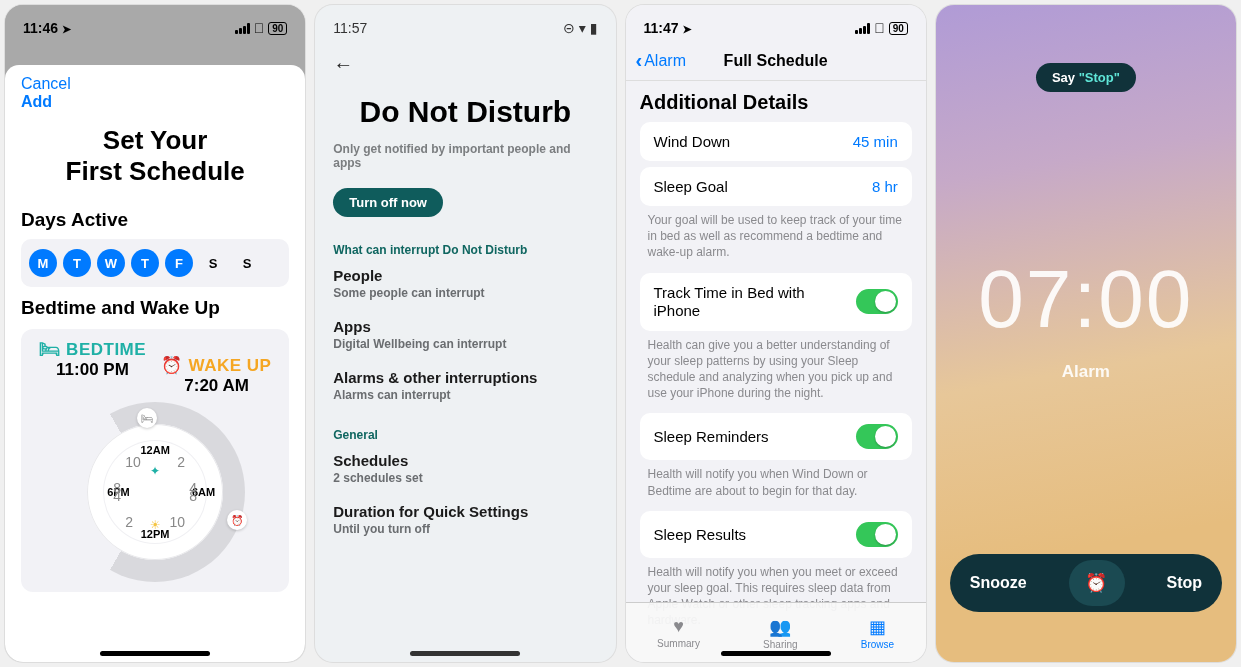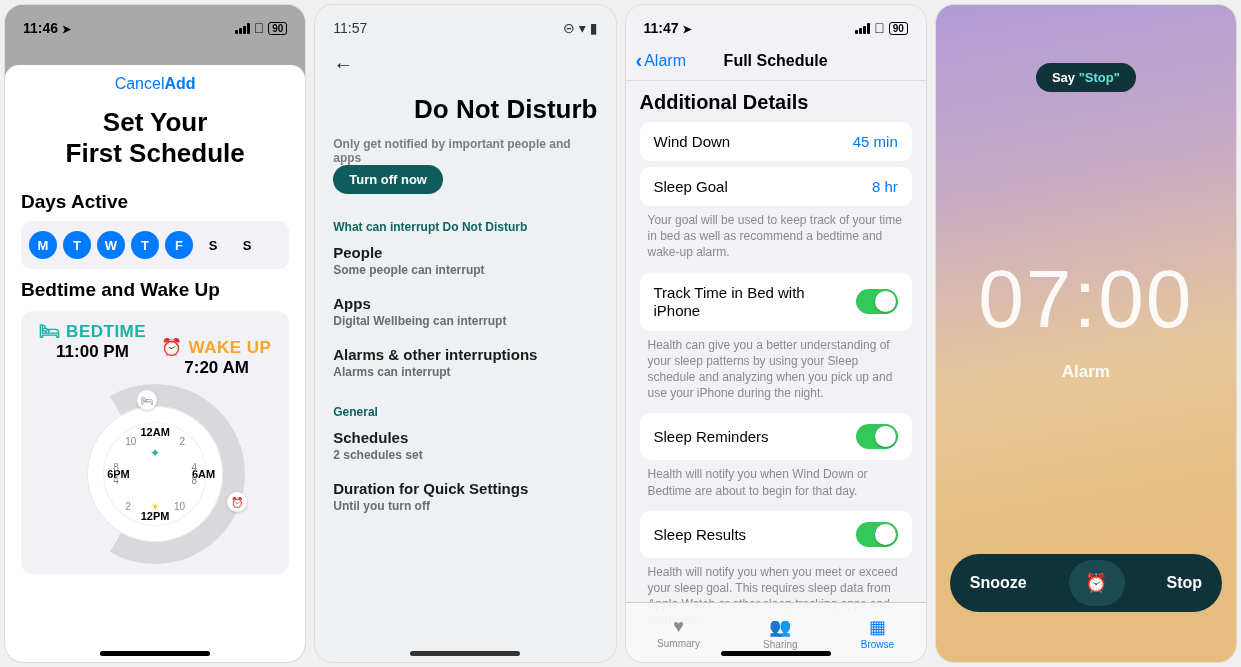--- a/index.html
+++ b/index.html
@@ -7,50 +7,50 @@
   .phone { flex: 1; background: #fff; border-radius: 18px; overflow: hidden; position: relative; box-shadow: 0 0 0 1px #ddd; }
   .status-bar { display: flex; justify-content: space-between; align-items: center; padding: 10px 18px 4px; font-size: 14px; font-weight: 600; height: 40px; }
   .status-icons { display:flex; gap:4px; align-items:center; }
   .battery-box { border:1px solid #000; border-radius:3px; padding:0 3px; font-size:10px; font-weight:700; }
   .home-indicator { position: absolute; bottom: 6px; left: 50%; transform: translateX(-50%); width: 110px; height: 5px; background: #000; border-radius: 3px; }
 
   
   .p1 { background: #a9a9a9; }
   .p1 .sheet { background: #fff; margin-top: 20px; border-radius: 14px 14px 0 0; height: calc(100% - 60px); padding: 10px 16px 0; position: relative; }
   .p1 .status-bar { background: #a9a9a9; color: #000; }
-  .nav-row { display: flex; justify-content: center; font-size: 16px; color: #007aff; margin-bottom: 12px; }
+  .nav-row { display: flex; justify-content: flex-end; font-size: 16px; color: #007aff; margin-bottom: 12px; flex-direction: column; }
   .h1 { font-size: 26px; font-weight: 800; text-align: center; line-height: 1.2; margin: 14px 0 22px; }
   .section-label { font-size: 19px; font-weight: 700; margin: 10px 0 8px; }
   .days-row { background: #f2f2f6; border-radius: 10px; padding: 10px 8px; display: flex; gap: 6px; }
   .day { width: 28px; height: 28px; border-radius: 50%; display: flex; align-items: center; justify-content: center; font-size: 13px; font-weight: 600; color: #000; }
   .day.active { background: #007aff; color: #fff; }
   .clock-card { background: #f2f2f6; border-radius: 12px; margin-top: 10px; padding: 10px; text-align: center; }
   .bw-row { display: flex; justify-content: space-around; margin-bottom: 6px; }
   .bw { text-align:center; }
   .bw-label { font-size: 17px; font-weight: 700; letter-spacing: .5px; }
   .bw-label.bed { color: #1fb0a6; }
   .bw-label.wake { color: #f5a623; margin-top: 16px; }
   .bw-time { font-size: 17px; font-weight: 700; text-align: center; }
   .clock { width: 180px; height: 180px; margin: 6px auto 0; position: relative; }
   .clock-outer { position:absolute; inset:0; border-radius:50%; background: conic-gradient(from 330deg, #d9d9dd 0deg 240deg, #f2f2f6 240deg 360deg); }
   .clock-inner { position:absolute; inset:22px; border-radius:50%; background:#fff; box-shadow: inset 0 0 0 1px #e8e8eb; }
   .clock-inner2 { position:absolute; inset:38px; border-radius:50%; box-shadow: inset 0 0 0 1px #f0f0f3; }
   .clk-lbl { position:absolute; font-size: 11px; font-weight:700; color:#000; }
-  .clk-lbl.sm { font-size: 10px; color:#888; font-weight:500; }
+  .clk-lbl.sm { font-size: 14px; color:#888; font-weight:500; }
   .handle { position:absolute; width:20px; height:20px; border-radius:50%; background:#fff; box-shadow:0 1px 3px rgba(0,0,0,.2); display:flex; align-items:center; justify-content:center; font-size:10px; color:#777; }
   .star { position:absolute; color:#1fb0a6; font-size:12px; top:62px; left:50%; transform:translateX(-50%); }
   .sun { position:absolute; color:#f5c542; font-size:12px; bottom:50px; left:50%; transform:translateX(-50%); }
 
   
   .p2 { background: #eef1f3; }
   .p2 .status-bar { font-weight:500; color:#333; }
   .p2 .back { font-size: 20px; padding: 6px 18px 14px; color:#222; }
   .p2 .content { padding: 0 18px; }
-  .p2 .h1 { font-size: 26px; font-weight: 700; text-align: right; margin: 6px 0 12px; }
-  .dnd-sub { font-size: 12px; color: #7b7e80; font-weight: 600; }
+  .p2 .h1 { font-size: 30px; font-weight: 700; text-align: center; margin: 6px 0 12px; }
+  .dnd-sub { font-size: 12px; color: #7b7e80; font-weight: 600; margin-bottom: 18px; }
   .pill-btn { background: #0f5c5c; color: #fff; border-radius: 18px; padding: 7px 16px; font-size: 13px; font-weight: 600; display: inline-block; }
   .group-label { font-size: 12px; font-weight: 700; color: #0f6660; margin: 26px 0 10px; }
   .setting-row { margin-bottom: 18px; }
   .setting-title { font-size: 15px; font-weight: 700; color:#1a1a1a; }
   .setting-sub { font-size: 12px; color: #6a6d70; font-weight: 600; margin-top: 2px; }
 
   
   .p3 { background: #f2f2f6; }
   .p3 .nav3 { display: flex; align-items: center; padding: 4px 10px 8px; border-bottom: .5px solid #ddd; position: relative; }
   .p3 .back3 { color: #007aff; font-size: 16px; display:flex; align-items:center; gap:2px; }

